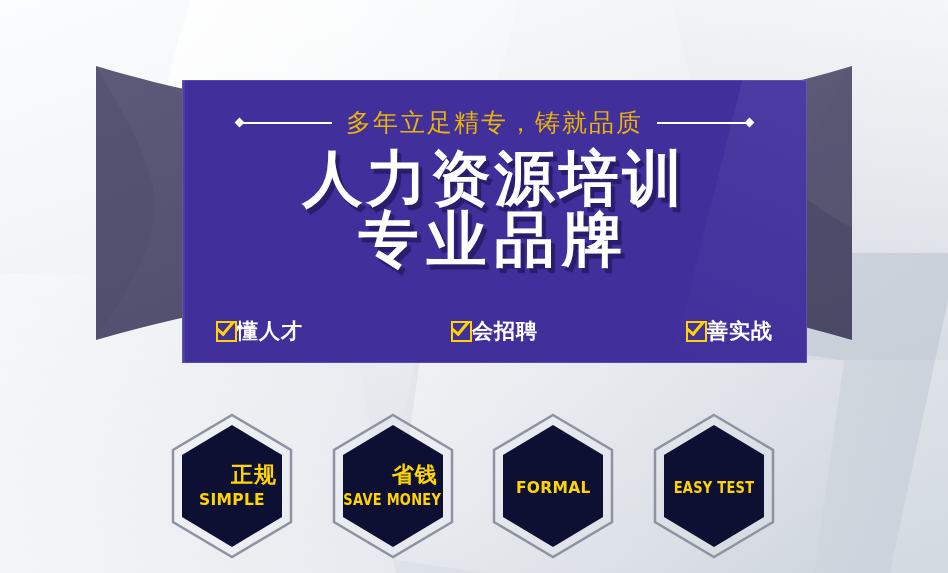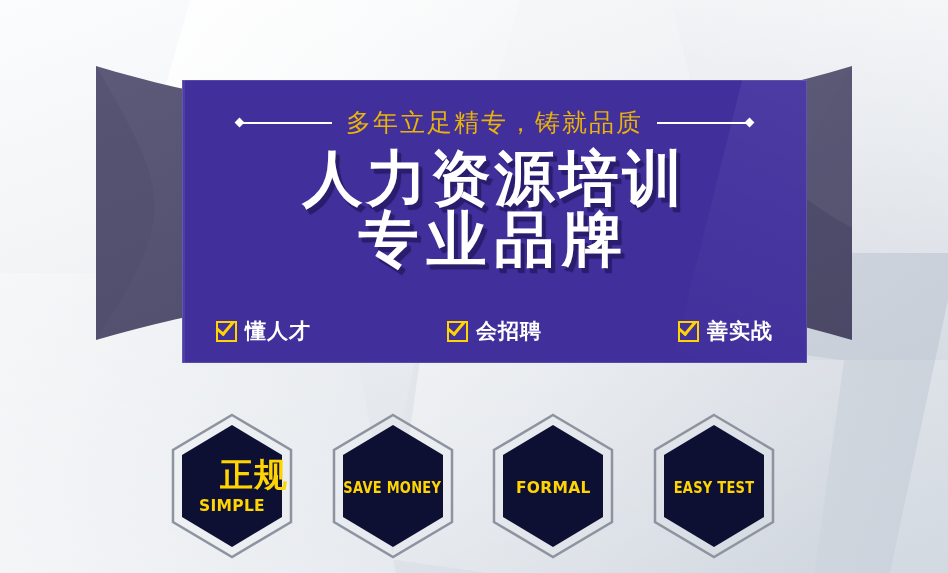--- a/index.html
+++ b/index.html
@@ -135,21 +135,20 @@
   .features {
     position: absolute;
     bottom: 18px; left: 34px; right: 34px;
     display: flex;
     justify-content: space-between;
     align-items: center;
   }
   .feature {
     display: flex;
     align-items: center;
-    gap: 8px;
     text-align: center;
   }
   .check-box {
     width: 17px; height: 17px;
     border: 2px solid #ffd400;
     position: relative;
     flex: none;
   }
   .check-box::after {
     content: "";
@@ -187,21 +186,21 @@
     position: absolute;
     inset: 0;
     display: flex;
     flex-direction: column;
     align-items: center;
     justify-content: center;
     pointer-events: none;
   }
   .badge-cn {
     color: #ffd400;
-    font-size: 33px;
+    font-size: 22px;
     font-weight: bold;
     line-height: 1.1;
     letter-spacing: 1px;
     white-space: nowrap;
     margin-left: 44px;
   }
   .badge-en {
     color: #ffd400;
     font-size: 15.5px;
     font-weight: bold;
@@ -285,20 +284,21 @@
         <span class="badge-en">SIMPLE</span>
       </div>
     </div>
 
     <div class="badge">
       <svg viewBox="0 0 128 148">
         <polygon points="64,3 123,38 123,110 64,145 5,110 5,38" fill="none" stroke="#8e949f" stroke-width="2.5"></polygon>
         <polygon points="64,13 114,43 114,105 64,135 14,105 14,43" fill="#0d1033"></polygon>
       </svg>
       <div class="badge-text">
+        <span class="badge-cn">省钱</span>
         <span class="badge-en narrow">SAVE MONEY</span>
       </div>
     </div>
 
     <div class="badge">
       <svg viewBox="0 0 128 148">
         <polygon points="64,3 123,38 123,110 64,145 5,110 5,38" fill="none" stroke="#8e949f" stroke-width="2.5"></polygon>
         <polygon points="64,13 114,43 114,105 64,135 14,105 14,43" fill="#0d1033"></polygon>
       </svg>
       <div class="badge-text">

